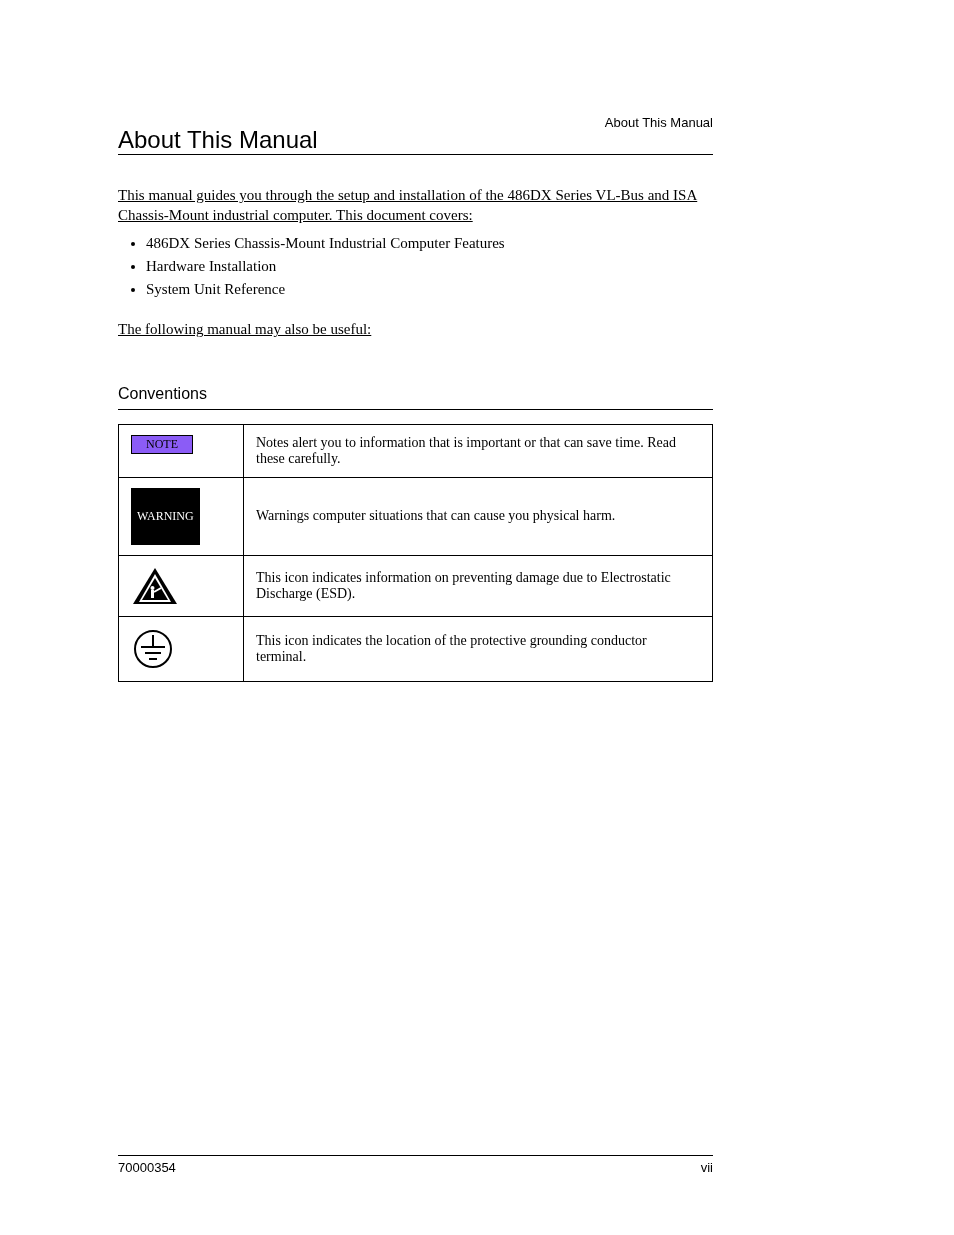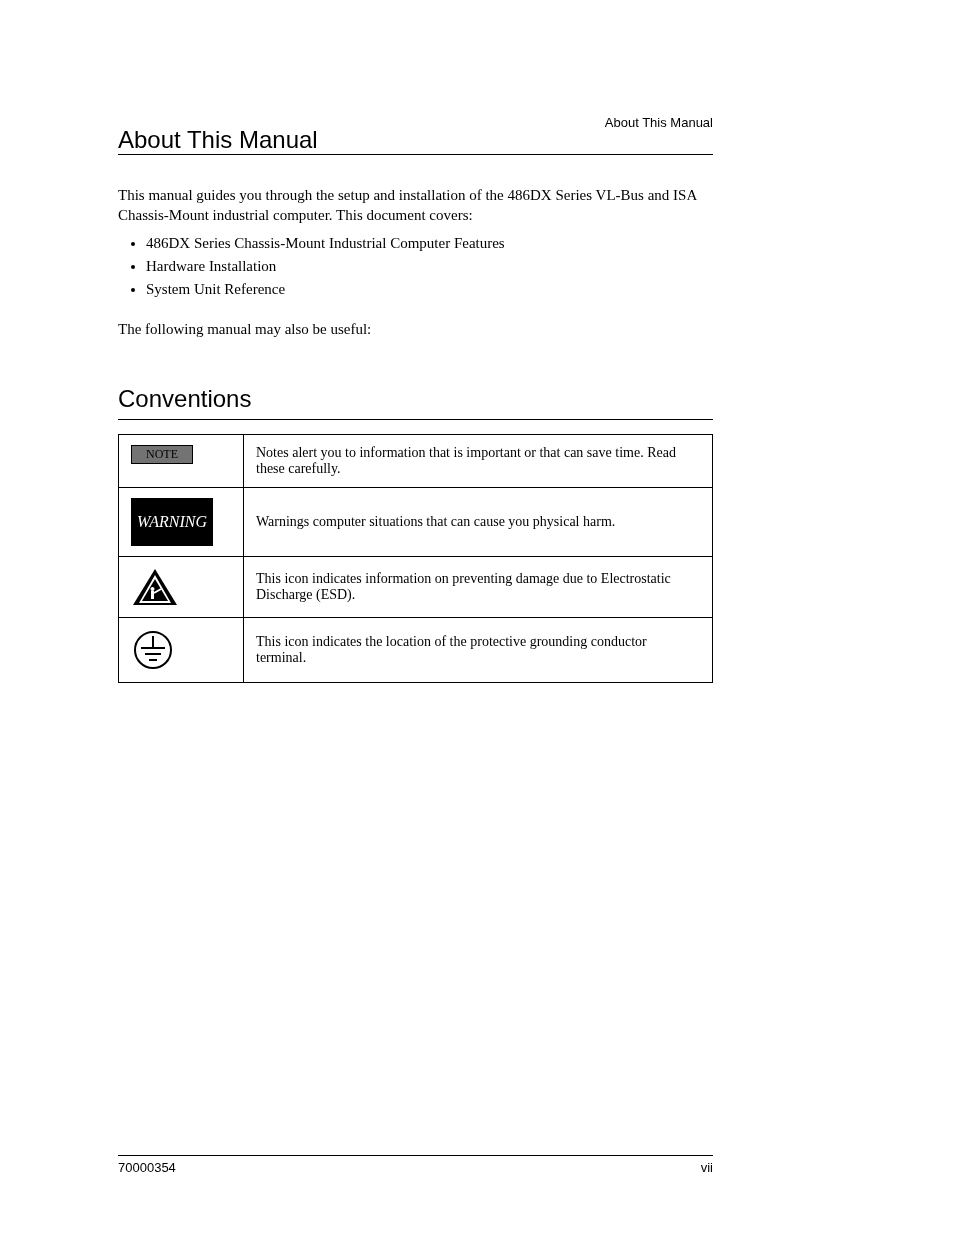--- a/index.html
+++ b/index.html
@@ -31,31 +31,32 @@
   }
   hr.rule {
     border: none;
     border-top: 1px solid #000;
     margin: 0;
   }
   .para {
     font-size: 15px;
     line-height: 1.35;
     margin-top: 18px;
+    text-decoration: underline;
   }
   .para.first { margin-top: 30px; }
   ul.bullets {
     margin: 6px 0 0 0;
     padding-left: 28px;
     font-size: 15px;
     line-height: 1.55;
   }
   .section-title {
     font-family: Arial, Helvetica, sans-serif;
-    font-size: 24px;
+    font-size: 16px;
     margin-top: 45px;
     margin-bottom: 6px;
   }
   .conv-table {
     border-collapse: collapse;
     width: 100%;
     margin-top: 14px;
   }
   .conv-table td {
     border: 1px solid #000;
@@ -66,41 +67,40 @@
   .conv-table td.sym {
     width: 100px;
     text-align: left;
     vertical-align: top;
   }
   .sym-note {
     display: inline-block;
     border: 1px solid #000;
     padding: 1px 14px;
     font-size: 12px;
-    background: #737373;
+    background: #8b5cf6;
     color: #000;
     font-family: "Times New Roman", Times, serif;
   }
   .sym-caution {
     display: inline-block;
     border: 1px solid #000;
     padding: 1px 6px;
     font-size: 12px;
     background: #eee;
     color: #000;
     font-family: "Times New Roman", Times, serif;
   }
   .sym-warning {
     display: inline-block;
-    padding: 15px 6px;
-    font-size: 16px;
+    padding: 21px 6px;
+    font-size: 12px;
     background: #000;
     color: #fff;
     font-family: "Times New Roman", Times, serif;
-    font-style: italic;
   }
   .footer {
     position: absolute;
     bottom: 60px;
     left: 118px;
     right: 85px;
   }
   .footer .line {
     border-top: 1px solid #000;
     padding-top: 4px;

